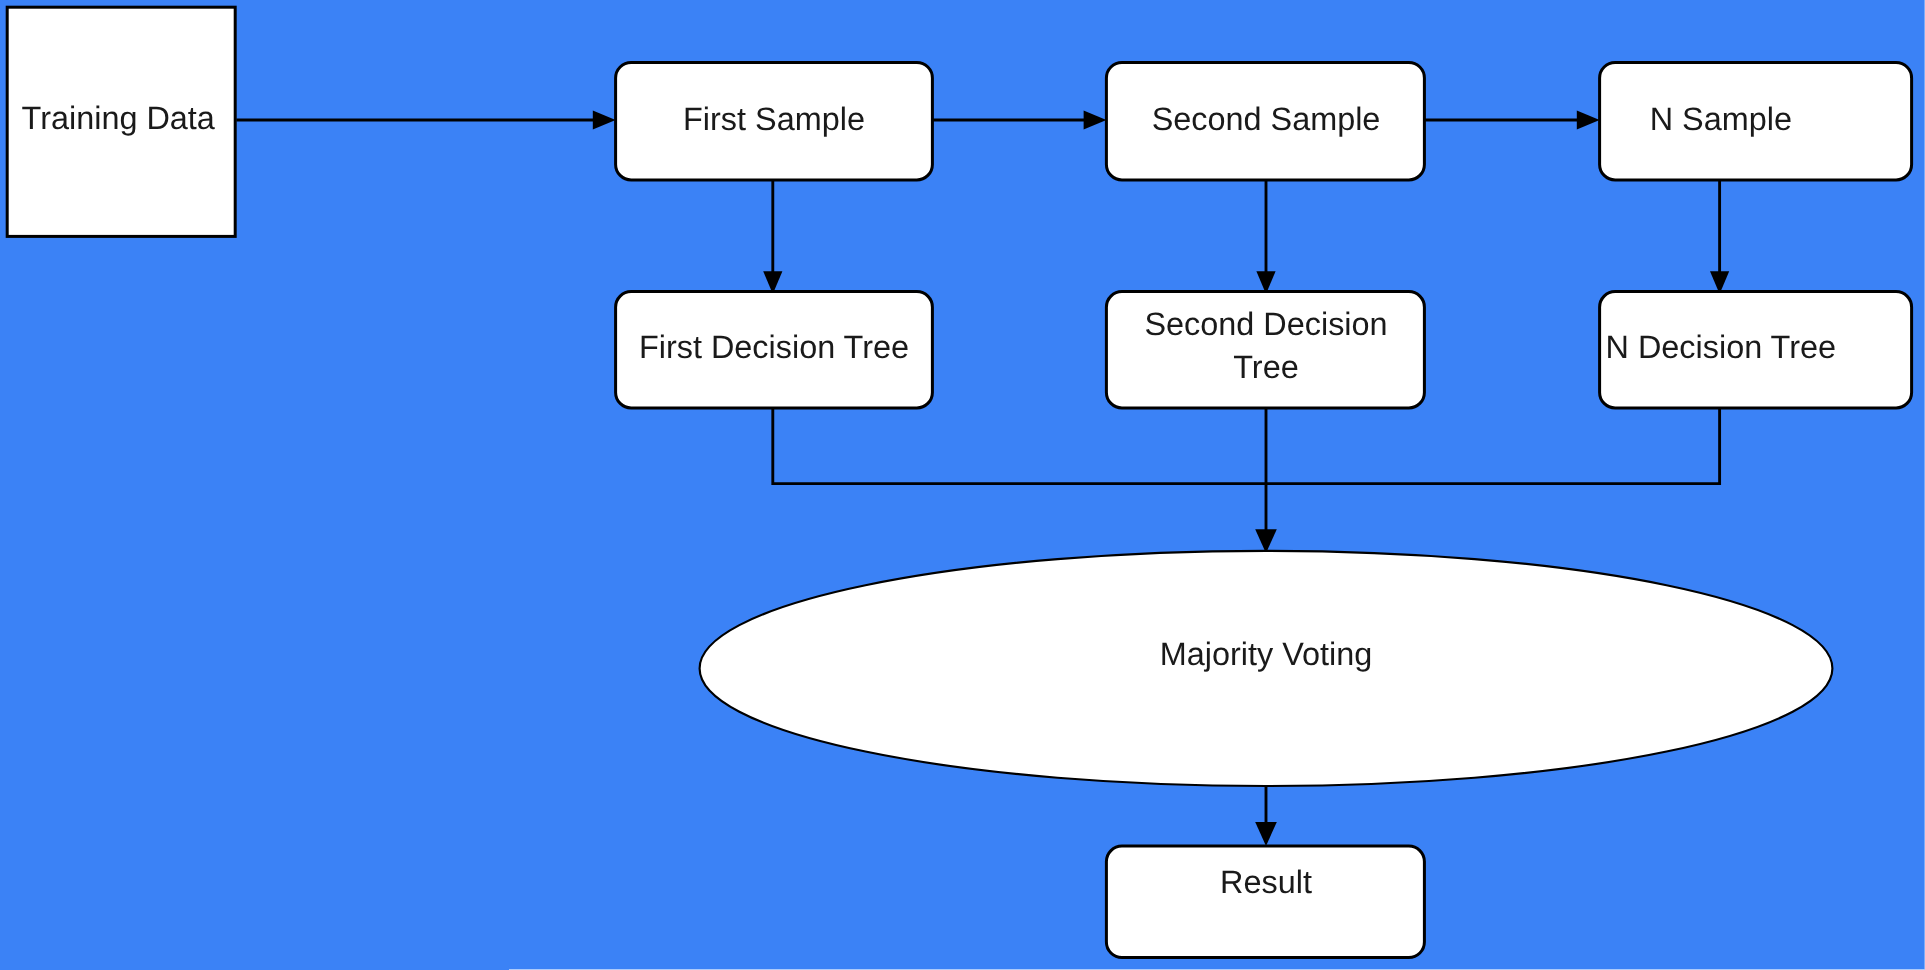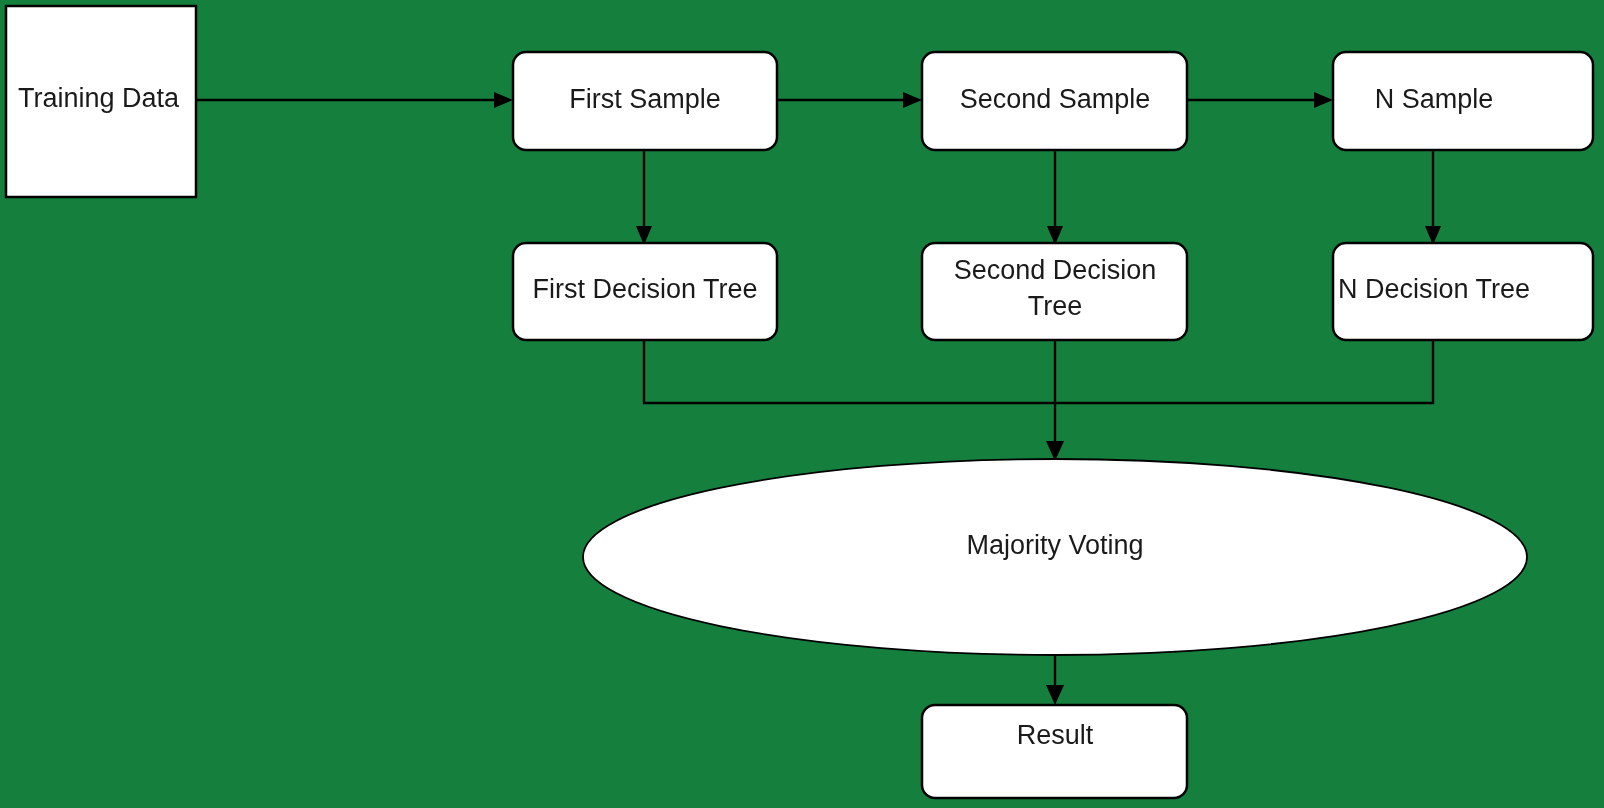--- a/index.html
+++ b/index.html
@@ -8,21 +8,21 @@
     padding: 0;
     background: #ffffff;
   }
   body {
     font-family: "Liberation Sans", sans-serif;
   }
   #canvas {
     position: relative;
     width: 1604px;
     height: 808px;
-    background: #15803d;
+    background: #3b82f6;
     overflow: hidden;
   }
   #diagram-svg {
     position: absolute;
     left: 0;
     top: 0;
     width: 1604px;
     height: 808px;
   }
   .node-shape {

